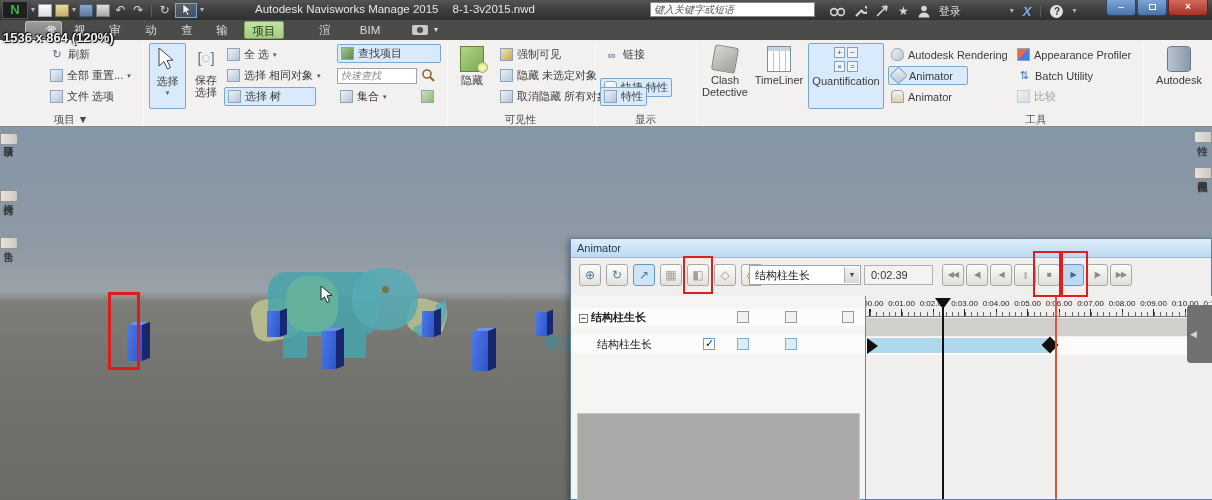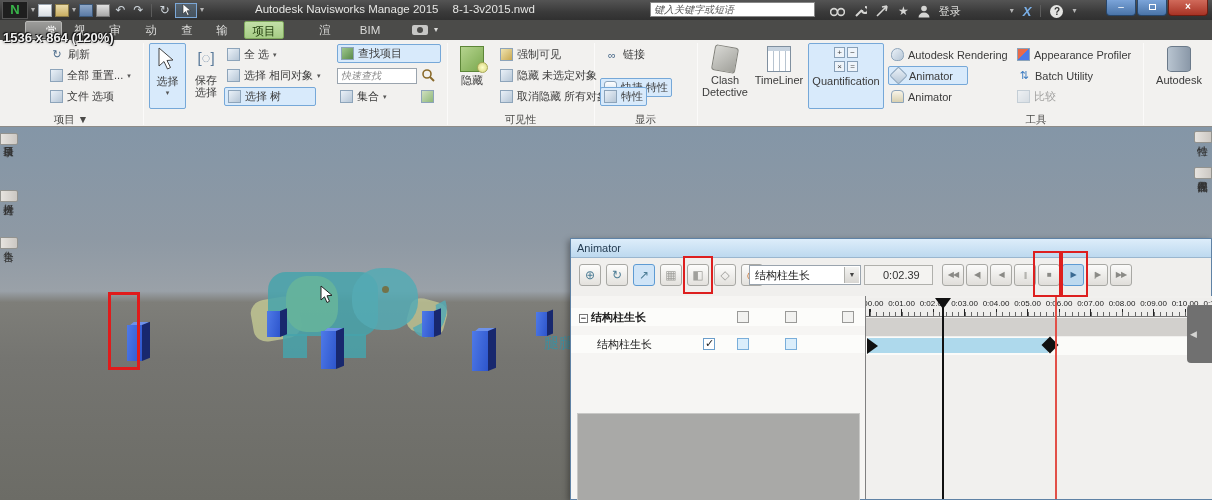--- a/index.html
+++ b/index.html
@@ -106,21 +106,21 @@
   .abtn { position:absolute; top:25px; width:22px; height:22px; border:1px solid #a8a8a4; border-radius:3px;
     background:linear-gradient(#fdfdfc,#e3e1dd); font-size:12px; color:#4e7e96; text-align:center; line-height:20px; padding:0; }
   .abtn.hl { background:#cfe4f7; border-color:#5e9bd3; }
   .abtn.dis { color:#a0a09c; }
   .abtn.orange { color:#c86820; }
   .an-dd { position:absolute; left:178px; top:26px; width:112px; height:20px; background:#fff;
     border:1px solid #9aa4ae; line-height:18px; padding-left:5px; color:#222; }
   .an-dd .dda { position:absolute; right:1px; top:1px; width:15px; height:16px; background:linear-gradient(#f4f4f2,#d8d6d2);
     border-left:1px solid #b0b0ac; font-size:7px; text-align:center; line-height:16px; color:#444; }
   .an-time { position:absolute; left:293px; top:26px; width:69px; height:20px; background:#f4f3f1;
-    border:1px solid #b0b0ac; line-height:18px; padding-left:18px; color:#333; }
+    border:1px solid #b0b0ac; line-height:18px; padding-left:6px; color:#333; }
   .pbtn { position:absolute; top:25px; width:22px; height:22px; border:1px solid #a8a8a4; border-radius:3px;
     background:linear-gradient(#fbfbfa,#e0deda); color:#8a8a86; font-size:8px; text-align:center; line-height:20px;
     letter-spacing:-1px; padding:0; }
   .pbtn.active { background:#bcd9ef; border-color:#5e9bd3; color:#3a6a92; }
   .redrect { position:absolute; border:2px solid #dd1f1f; z-index:5; }
   .an-left { position:absolute; left:0; top:57px; width:294px; height:203px; background:#f6f5f3; }
   .an-header { position:absolute; left:0; top:3px; width:294px; height:16px; border-bottom:1px solid #9a9a96;
     color:#222; }
   .an-header span { position:absolute; top:1px; }
   .an-row { position:absolute; left:0; width:294px; height:18px; background:#fcfcfa; color:#222; }

